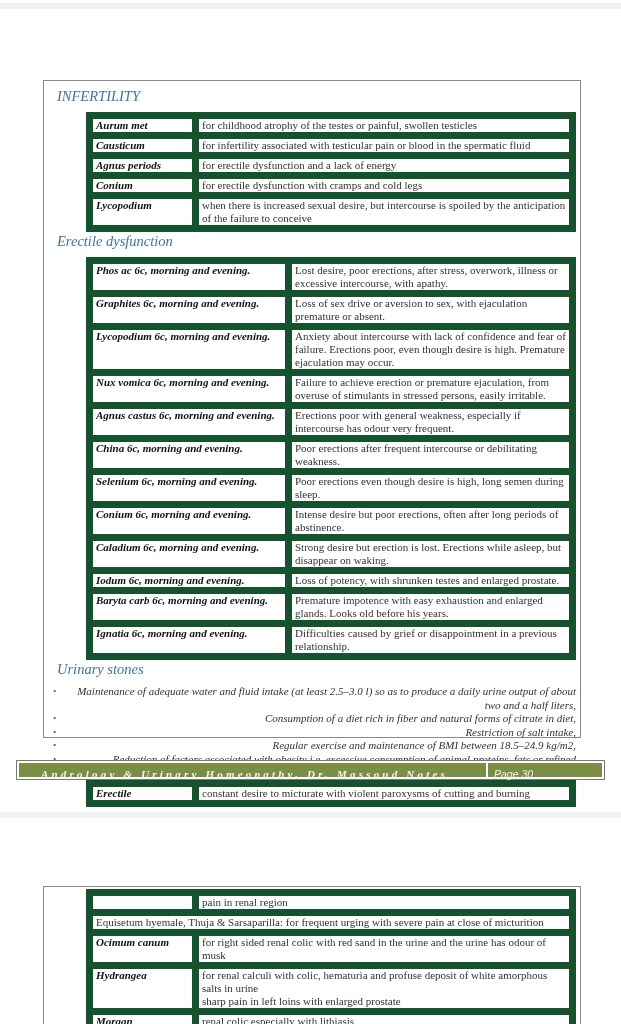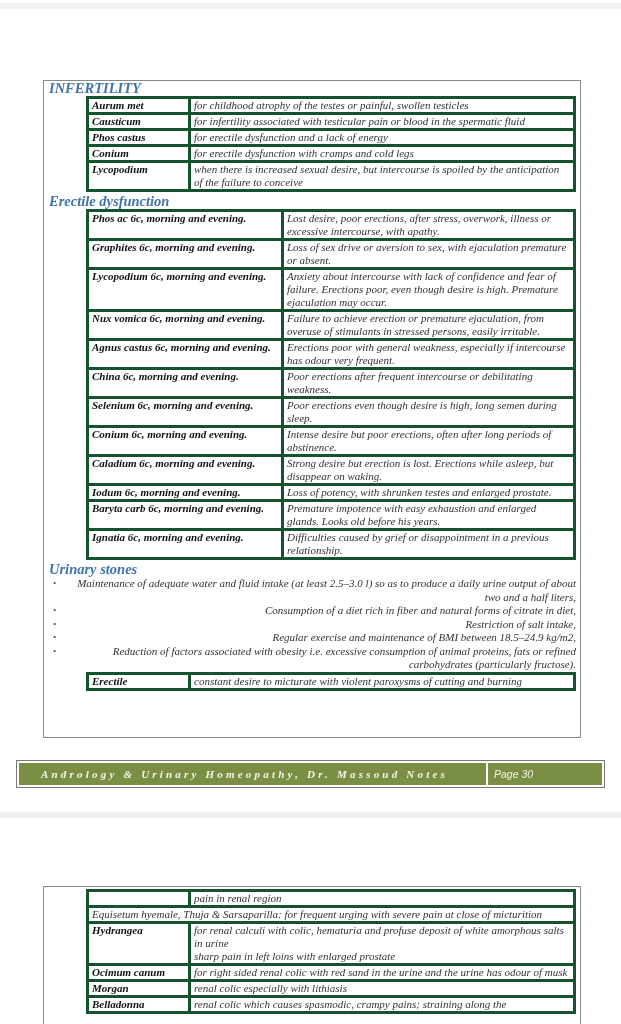--- a/index.html
+++ b/index.html
@@ -15,49 +15,49 @@
   }
   .frame {
     position: absolute; left: 43px; width: 538px;
     border: 1px solid #8a8a8a;
     box-sizing: border-box;
     background: #fff;
   }
   .frame.p1 { top: 80px; height: 658px; border-bottom: 1px solid #8a8a8a; }
   .frame.p2 { top: 886px; height: 150px; border-bottom: none; }
   .section-title {
-    color: #3e74a8; font-style: italic; font-weight: bold;
-    font-size: 14.5px; line-height: 15px; padding-left: 5px; margin: 0;
+    color: #3e74a8; font-style: italic; font-weight: normal;
+    font-size: 14.5px; line-height: 15px; padding-left: 5px; margin: 8px;
   }
   .section-title.upper { font-size: 14.5px; }
   table.rx {
     border-collapse: collapse; margin-left: 42px; width: 490px;
     font-size: 11px; line-height: 13px;
   }
   table.rx td {
-    border: 3px solid #14532d; padding: 0 3px; vertical-align: top;
+    border: 7px solid #14532d; padding: 0 3px; vertical-align: top;
   }
   table.rx td.name { font-weight: bold; font-style: italic; color: #111; }
-  table.rx td.desc { font-style: italic; color: #333; }
+  table.rx td.desc { color: #333; }
   table.inf td.name { width: 93px; }
   table.ed td.name { width: 186px; }
   table.ed { font-size: 11px; }
   ul.bullets {
     margin: 0; padding: 0 0 0 20px; list-style: none;
     font-style: italic; font-size: 11px; line-height: 13.5px; color: #333;
   }
   ul.bullets li { position: relative; padding-left: 2px; margin-right: 4px; text-align: right; }
   ul.bullets li::before {
     content: "\2022"; position: absolute; left: -11px; top: 0; color: #555; font-size: 9px;
   }
   table.uri { margin-left: 42px; }
   table.uri td.name { width: 93px; }
-  table.uri td.span-cell { font-style: italic; color: #333; }
+  table.uri td.span-cell { color: #333; }
   .footer {
-    position: absolute; left: 16px; top: 760px; width: 589px; height: 28px;
+    position: absolute; left: 16px; top: 760px; width: 589px; height: 20px;
     border: 1px solid #777; box-sizing: border-box; background: #fff;
     padding: 2px; display: flex;
   }
   .footer .ft-title {
     flex: 1; background: #7a8f43; color: #f4f4ea;
     font-family: "Liberation Serif", "DejaVu Serif", serif;
     font-style: italic; font-weight: bold; font-size: 11px;
     letter-spacing: 3.2px; line-height: 22px; padding-left: 22px;
     border-right: 2px solid #fff; white-space: nowrap; overflow: hidden;
   }
@@ -78,21 +78,21 @@
     <tbody id="inf-body">
         <tr>
           <td class="name">Aurum met</td>
           <td class="desc">for childhood atrophy of the testes or painful, swollen testicles</td>
         </tr>
         <tr>
           <td class="name">Causticum</td>
           <td class="desc">for infertility associated with testicular pain or blood in the spermatic fluid</td>
         </tr>
         <tr>
-          <td class="name">Phos castus</td>
+          <td class="name">Agnus periods</td>
           <td class="desc">for erectile dysfunction and a lack of energy</td>
         </tr>
         <tr>
           <td class="name">Conium</td>
           <td class="desc">for erectile dysfunction with cramps and cold legs</td>
         </tr>
         <tr>
           <td class="name">Lycopodium</td>
           <td class="desc">when there is increased sexual desire, but intercourse is spoiled by the anticipation of the failure to conceive</td>
         </tr>
@@ -184,31 +184,31 @@
       <tr>
         <td class="name"></td>
         <td class="desc">pain in renal region</td>
       </tr>
       <tr>
         <td class="span-cell" colspan="2">Equisetum hyemale, Thuja &amp; Sarsaparilla: for frequent urging with severe pain at close of micturition</td>
       </tr>
     </tbody>
     <tbody id="p2-body">
         <tr>
+          <td class="name">Ocimum canum</td>
+          <td class="desc">for right sided renal colic with red sand in the urine and the urine has odour of musk</td>
+        </tr>
+        <tr>
           <td class="name">Hydrangea</td>
           <td class="desc">
             <div>for renal calculi with colic, hematuria and profuse deposit of white amorphous salts in urine</div>
             <div>sharp pain in left loins with enlarged prostate</div>
           </td>
         </tr>
         <tr>
-          <td class="name">Ocimum canum</td>
-          <td class="desc">for right sided renal colic with red sand in the urine and the urine has odour of musk</td>
-        </tr>
-        <tr>
           <td class="name">Morgan</td>
           <td class="desc">renal colic especially with lithiasis</td>
         </tr>
         <tr>
           <td class="name">Belladonna</td>
           <td class="desc">renal colic which causes spasmodic, crampy pains; straining along the</td>
         </tr>
       </tbody>
   </table>
 </div>

